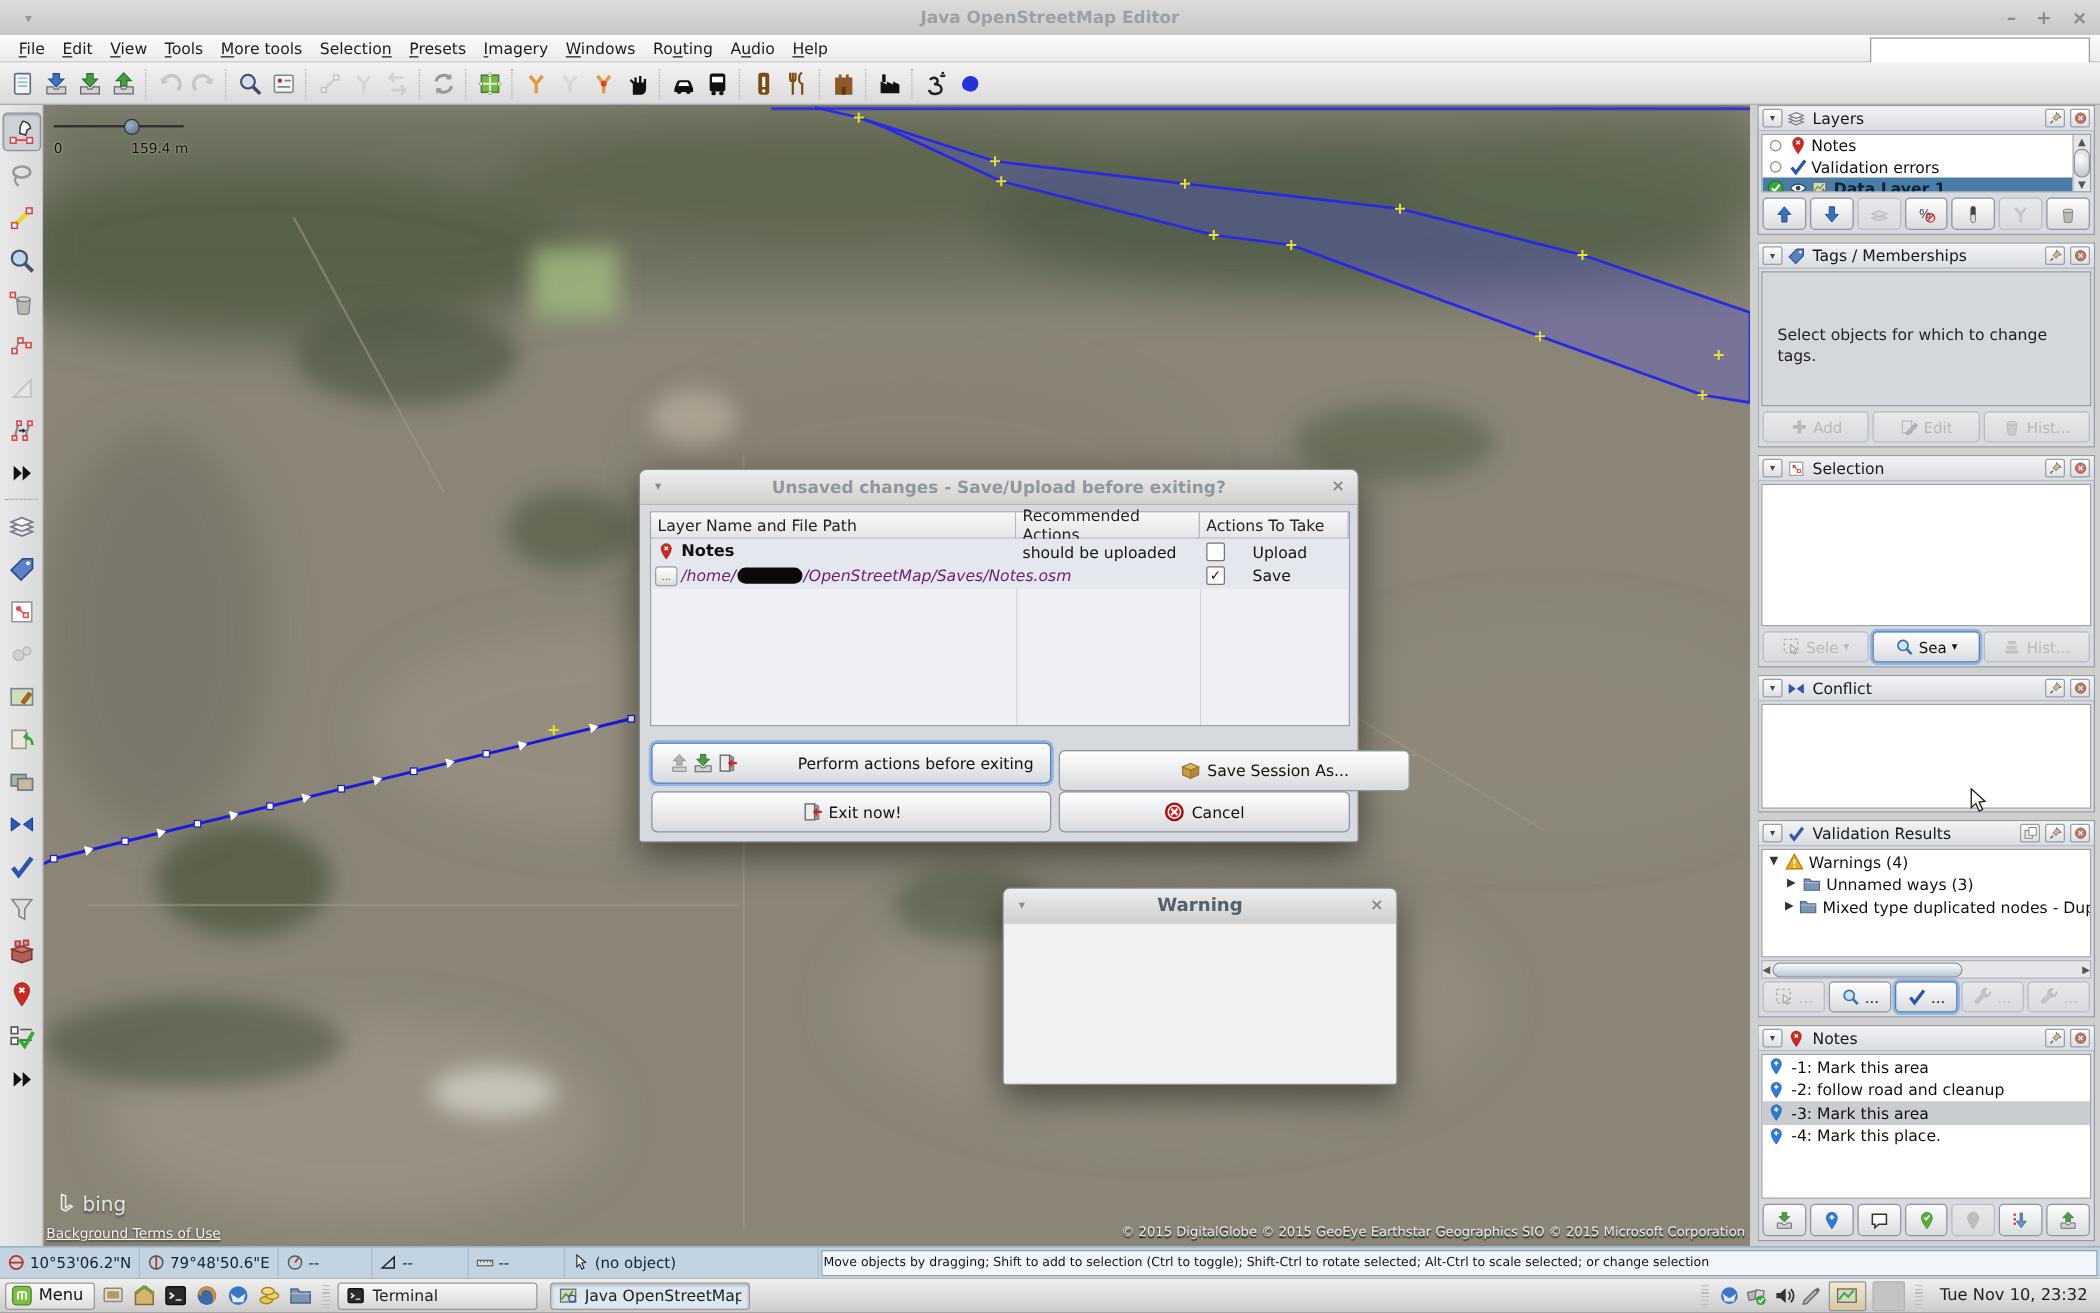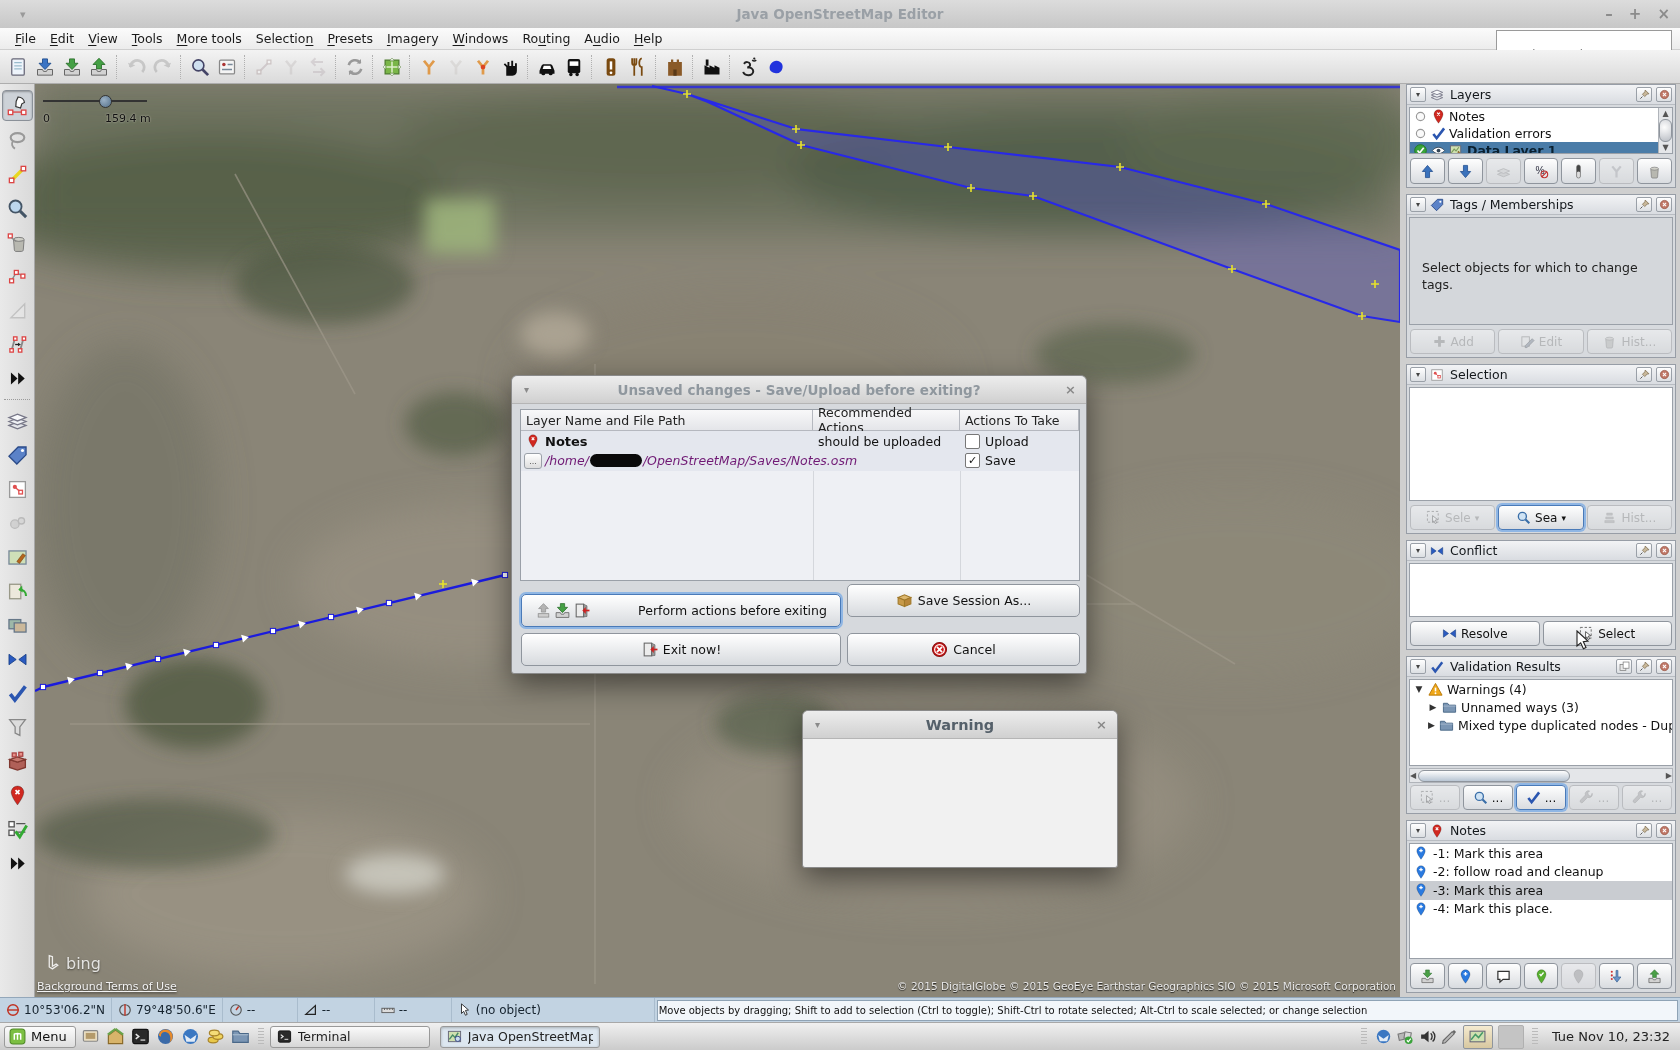--- a/index.html
+++ b/index.html
@@ -133,21 +133,21 @@
       display:flex;align-items:center;padding-left:5px;box-sizing:border-box;font-size:12.5px;color:#222;}
   .colline{position:absolute;top:21px;bottom:0;width:1px;background:#d4d7dc;}
   #row-notes{position:absolute;left:0;top:21px;right:0;height:40px;background:#e4e7ee;}
   #row-notes .licon{position:absolute;left:5px;top:3px;width:14px;height:14px;}
   #row-notes .lname{position:absolute;left:24px;top:3px;font-weight:bold;font-size:13px;}
   #row-notes .pbtnmini{position:absolute;left:3px;top:22px;width:16px;height:14px;border:1px solid #9aa0a8;border-radius:3px;
       background:linear-gradient(#fff,#ddd);font-size:8px;color:#555;display:flex;align-items:center;justify-content:center;}
   #row-notes .lpath{position:absolute;left:24px;top:22px;font-style:italic;font-size:12.5px;color:#701a75;white-space:nowrap;}
   .redact{display:inline-block;width:52px;height:13px;background:#0a0a0a;border-radius:7px;vertical-align:-2px;margin:0 1px;}
   #row-notes .rec{position:absolute;left:297px;top:3px;font-size:12.5px;}
-  .cbrow{position:absolute;left:444px;display:flex;align-items:center;gap:5px;font-size:12.5px;justify-content:space-between;}
+  .cbrow{position:absolute;left:444px;display:flex;align-items:center;gap:22px;font-size:12.5px;justify-content:space-between;}
   .cb{width:13px;height:13px;border:1px solid #777;background:#fff;border-radius:2px;display:flex;align-items:center;
       justify-content:center;font-size:11px;font-weight:bold;color:#111;}
   .dbtn{position:absolute;height:31px;background:linear-gradient(#ffffff,#d7dade);border:1px solid #8f959d;
         border-radius:5px;display:flex;align-items:center;justify-content:center;gap:5px;font-size:12.5px;color:#111;}
   .dbtn svg{width:17px;height:17px;}
   .dbtn.focusring{box-shadow:0 0 0 2px #8fb6e4;border-color:#4a7ab8;gap:48px;}
   #dlg-warning{left:802px;top:710px;width:314px;height:156px;background:#f1f1f1;}
   #dlg-warning .dtext{color:#55606a;font-size:14.5px;}
   
   #conflict-cursor{left:1575px;top:630px;width:16px;height:20px;}
@@ -887,39 +887,20 @@
           </svg>
         </span>
       <span class="hbtn">
           <svg viewBox="0 0 16 16">
             <circle cx="8" cy="8" r="6" fill="#c07868" stroke="#94503f"></circle>
             <path d="M5.7 5.7l4.6 4.6M10.3 5.7l-4.6 4.6" stroke="#fff" stroke-width="1.5"></path>
           </svg>
         </span>
     </div>
     <div class="pbody"></div>
-    <div class="pfoot" id="conflict-buttons">
-        <div class="btn" style="flex: 1 1 0%;">
-          <span>
-            <svg viewBox="0 0 16 16">
-              <path d="M1.5 4l5.5 4-5.5 4zM14.5 4L9 8l5.5 4z" fill="#2a5ac0" stroke="#123a80" stroke-width=".6"></path>
-            </svg>
-          </span>
-          <span>Resolve</span>
-        </div>
-        <div class="btn" style="flex: 1 1 0%;">
-          <span>
-            <svg viewBox="0 0 16 16">
-              <rect x="1.5" y="1.5" width="11.5" height="11.5" fill="none" stroke="#666" stroke-dasharray="2.5 2"></rect>
-              <path d="M7 6l5.5 4.4-2.6.4 1.4 2.9-1.5.7-1.4-2.9L7 13z" fill="#fff" stroke="#333" stroke-width=".8"></path>
-            </svg>
-          </span>
-          <span>Select</span>
-        </div>
-      </div>
   </section>
 
   <section class="panel abs" id="p-validation" style="top:656px;height:158px;">
     <div class="phead">
       <span class="hbtn">▾</span>
       <span class="hicon">
           <svg viewBox="0 0 16 16">
             <path d="M2.5 8.5L6 13 14 2.5" fill="none" stroke="#2b56b0" stroke-width="2.8"></path>
           </svg>
         </span>
@@ -1365,21 +1346,21 @@
             <svg viewBox="0 0 16 16">
               <rect x="3" y="2" width="7" height="12" fill="#ececec" stroke="#666"></rect>
               <path d="M10 2l3.2 1.6v10L10 14z" fill="#9a9a9a" stroke="#555" stroke-width=".5"></path>
               <path d="M15.5 8H11" stroke="#c22" stroke-width="1.6"></path>
               <path d="M12 4.8L8.8 8l3.2 3.2z" fill="#c22"></path>
             </svg>
           </span>
         </span>
       <span>Perform actions before exiting</span>
     </div>
-    <div class="dbtn" style="left:335px;top:208px;width:231px;" id="btn-session">
+    <div class="dbtn" style="left:335px;top:224px;width:231px;padding-left:48px;" id="btn-session">
         <span>
           <svg viewBox="0 0 16 16">
             <path d="M2 5.2L8 2.6l6 2.6L8 7.8z" fill="#dcb76e" stroke="#a07828"></path>
             <path d="M2 5.2v6L8 13.7V7.8z" fill="#c89a4a" stroke="#a07828"></path>
             <path d="M14 5.2v6l-6 2.5V7.8z" fill="#b8863a" stroke="#a07828"></path>
           </svg>
         </span>
       <span>Save Session As...</span>
     </div>
     <div class="dbtn" style="left:9px;top:257px;width:318px;" id="btn-exit">

